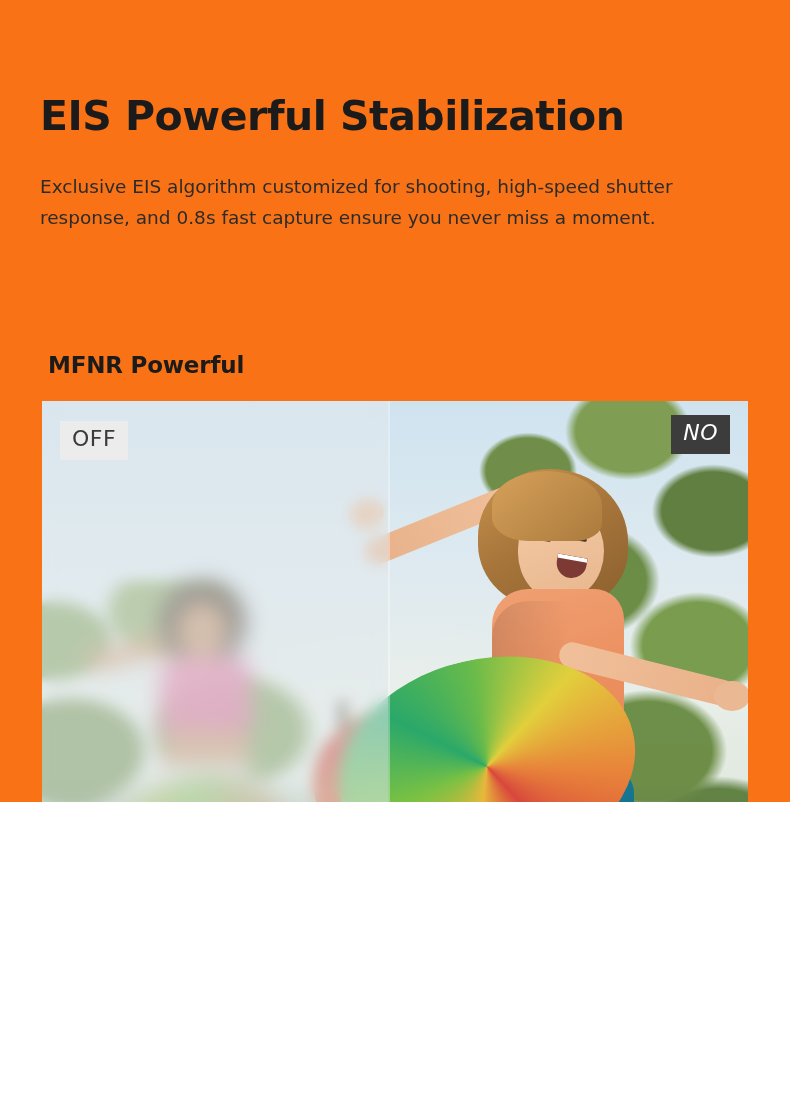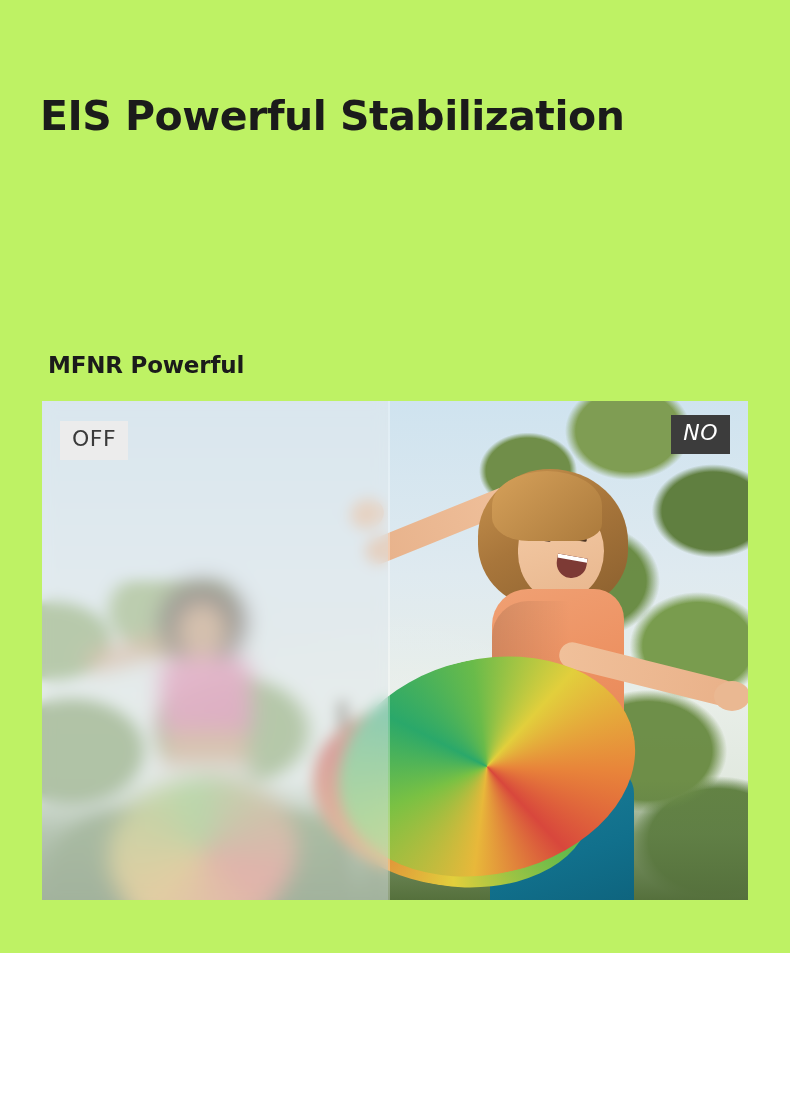--- a/index.html
+++ b/index.html
@@ -5,22 +5,22 @@
   * { box-sizing: border-box; margin: 0; padding: 0; }
   html, body {
     width: 790px;
     height: 1094px;
     background: #ffffff;
     font-family: "DejaVu Sans", sans-serif;
   }
   .page {
     position: relative;
     width: 790px;
-    height: 953px;
-    background: #bef264;
+    height: 802px;
+    background: #f97316;
     overflow: hidden;
   }
 
   .headline {
     position: absolute;
     left: 40px;
     top: 94px;
     font-size: 41px;
     font-weight: bold;
     letter-spacing: -0.5px;
@@ -340,20 +340,21 @@
     font-style: italic;
   }
 </style>
 </head>
 <body>
 
 <div class="page">
 
   <h1 class="headline">EIS Powerful Stabilization</h1>
 
+  <p class="subcopy">Exclusive EIS algorithm customized for shooting, high-speed shutter response, and 0.8s fast capture ensure you never miss a moment.</p>
 
   <h2 class="section-title">MFNR Powerful</h2>
 
   <div class="figure">
 
     <div class="photo">
       <div class="foliage-left"></div>
       <div class="foliage-right"></div>
       <div class="trunk t1"></div>
       <div class="trunk t2"></div>

